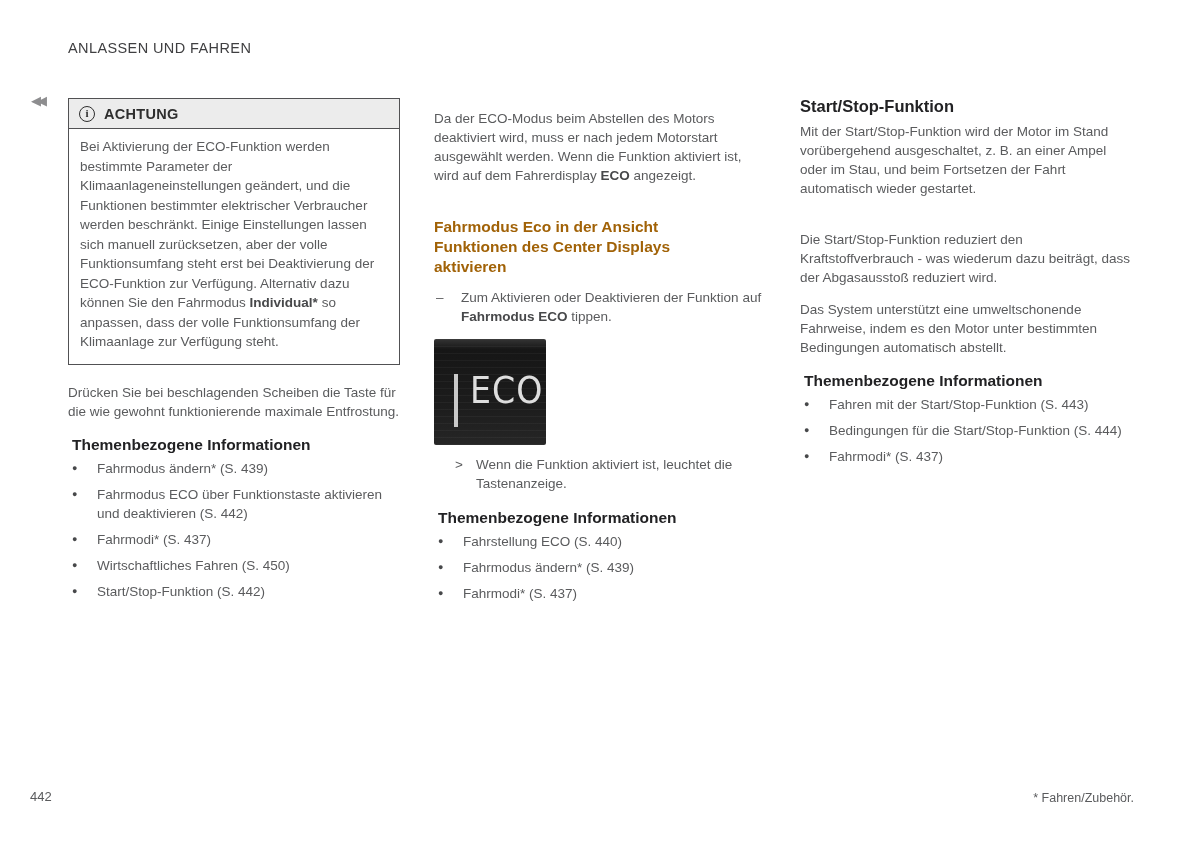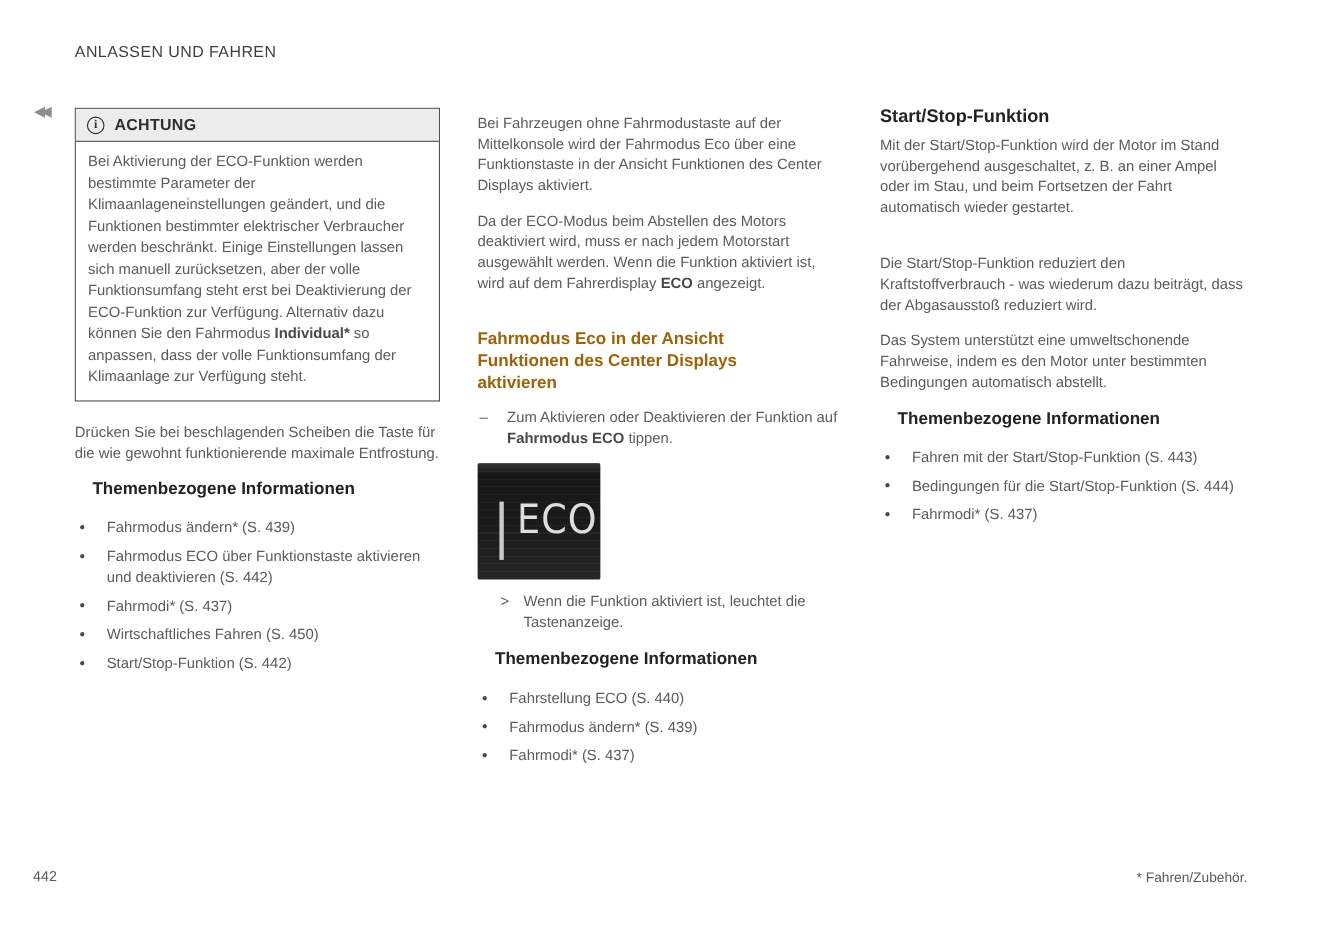--- a/index.html
+++ b/index.html
@@ -19,21 +19,21 @@
   }
   .columns {
     position:absolute; left:68px; top:96px; width:1064px;
     display:grid; grid-template-columns:332px 332px 332px; column-gap:34px;
   }
   .col { min-width:0; }
 
   
   .h1 { font-size:16.5px; font-weight:bold; color:#222224; line-height:20px; margin:0; }
   .h2 { font-size:15.5px; font-weight:bold; color:#a16207; line-height:20px; margin:0; }
-  .topics-h { font-size:15.5px; font-weight:bold; color:#222224; line-height:18px; margin:16px; }
+  .topics-h { font-size:15.5px; font-weight:bold; color:#222224; line-height:18px; margin:4px; }
 
   
   .body-p { font-size:13.5px; line-height:19px; color:#5a5b5d; margin:0; }
   .inline-bold { font-weight:bold; color:#47484a; }
 
   
   .warning-box { border:1px solid #515153; margin:2px 0 18px 0; }
   .warning-box-header {
     background:#ececec; border-bottom:1px solid #515153;
     padding:4px 10px; display:flex; align-items:center; gap:9px; height:21px;
@@ -124,21 +124,20 @@
         <span class="li-text">Wirtschaftliches Fahren (S. 450)</span>
       </li>
       <li>
         <span class="bullet">●</span>
         <span class="li-text">Start/Stop-Funktion (S. 442)</span>
       </li>
     </ul>
   </div>
 
   <div class="col">
-    <p class="body-p mt6">Bei Fahrzeugen ohne Fahrmodustaste auf der Mittelkonsole wird der Fahrmodus Eco über eine Funktionstaste in der Ansicht Funktionen des Center Displays aktiviert.</p>
     <p class="body-p mt13"><span>Da der ECO-Modus beim Abstellen des Motors deaktiviert wird, muss er nach jedem Motorstart ausgewählt werden. Wenn die Funktion aktiviert ist, wird auf dem Fahrerdisplay </span><span class="inline-bold">ECO</span><span> angezeigt.</span></p>
 
     <h3 class="h2 maxw300 mt14">Fahrmodus Eco in der Ansicht Funktionen des Center Displays aktivieren</h3>
 
     <div class="step">
       <span class="step-dash">–</span>
       <span class="li-text"><span>Zum Aktivieren oder Deaktivieren der Funktion auf </span><span class="inline-bold">Fahrmodus ECO</span><span> tippen.</span></span>
     </div>
 
     <div class="eco-img">

